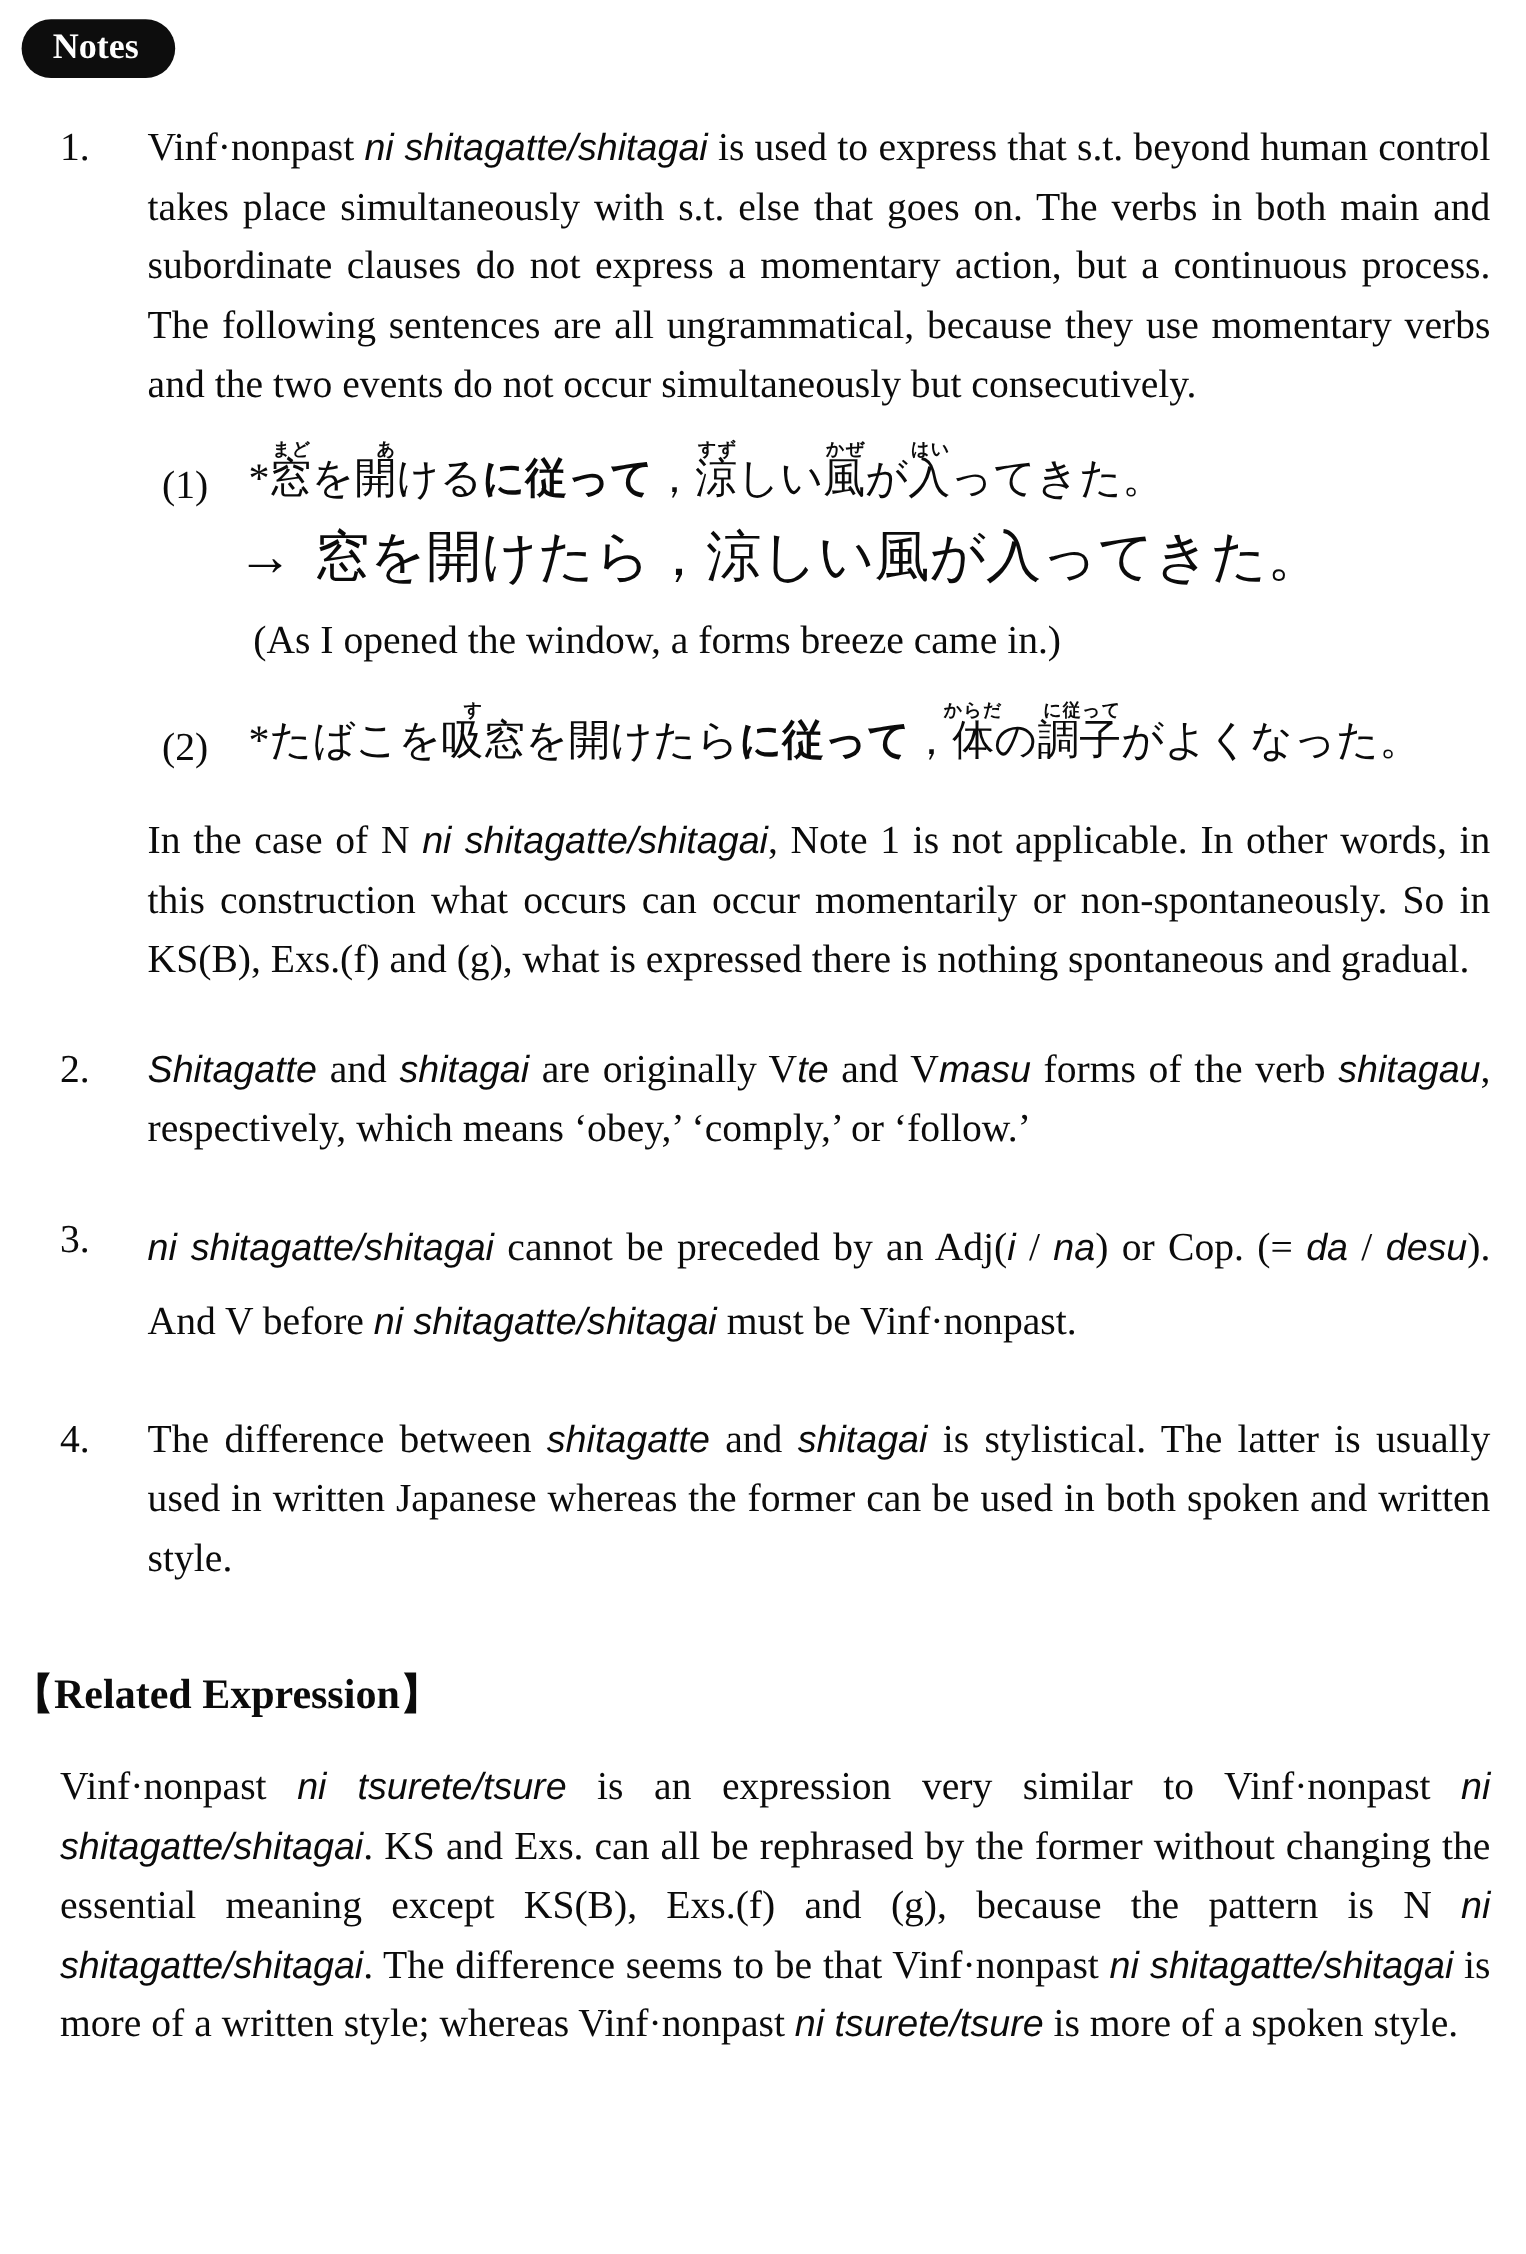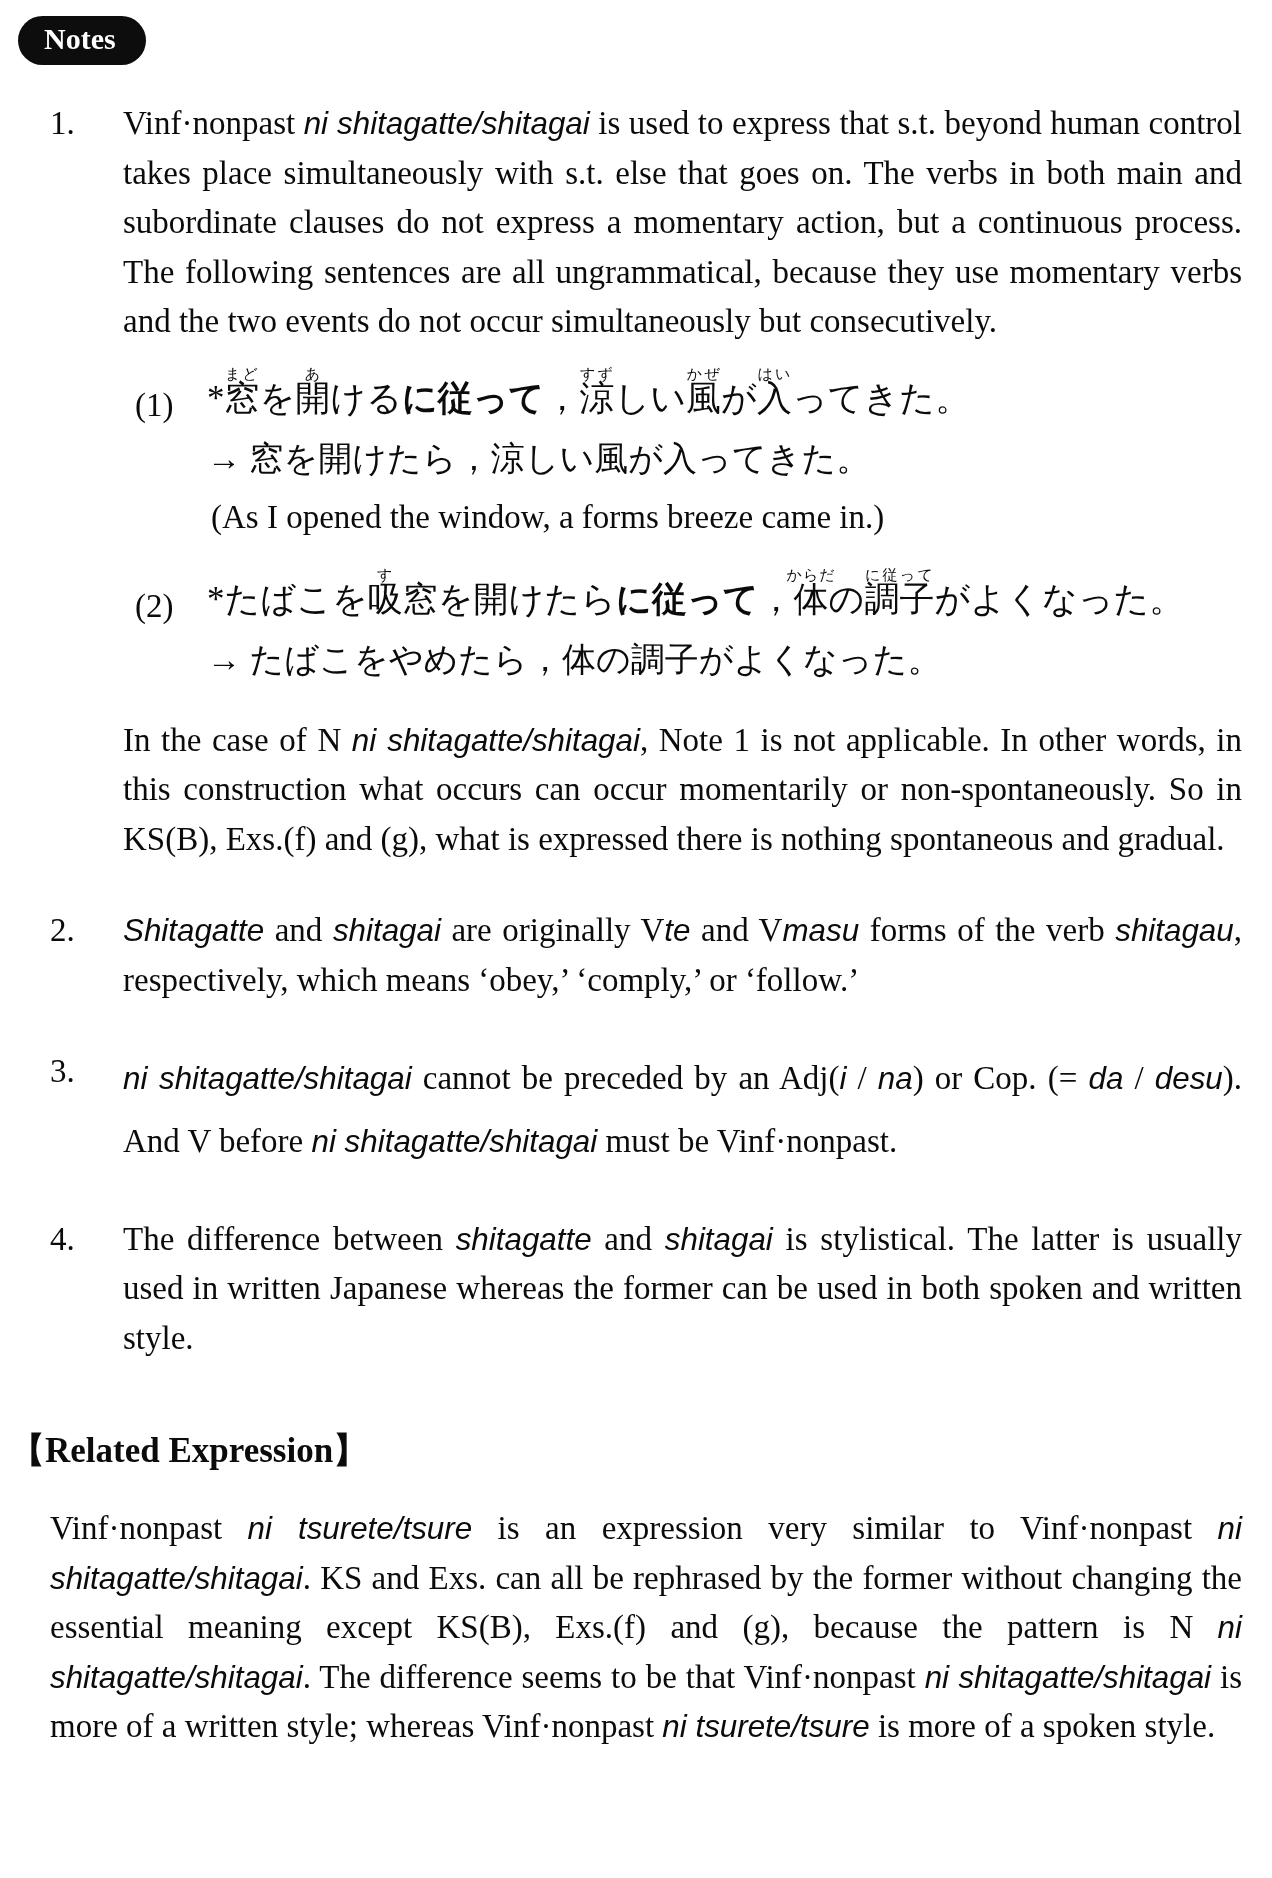--- a/index.html
+++ b/index.html
@@ -30,24 +30,24 @@
   .seg-n { }
   .seg-i { font-family:"Liberation Sans", sans-serif; font-style:italic; font-size:0.95em; }
 
   .examples { margin:20px 0 32px 0; }
   .example { display:flex; margin-bottom:28px; }
   .example:last-child { margin-bottom:0; }
   .ex-label { flex:0 0 72px; margin-left:12px; font-size:33px; padding-top:20px; }
   .ex-content { flex:1; min-width:0; }
 
   .jp-main { margin:0; font-size:35px; line-height:1.6; }
-  .jp-main ruby rt { font-size:15px; font-weight:400; letter-spacing:1px; }
+  .jp-main ruby rt { font-size:15px; font-weight:700; letter-spacing:1px;text-align:right; }
   .seg-jp { }
   .seg-jpb { font-weight:700;margin-top:27px; }
-  .jp-correction { margin:8px 0 0 0; font-size:34px; line-height:1.4; }
+  .jp-correction { margin:8px 0 0 0; font-size:46px; line-height:1.4;font-family:Liberation Mono, monospace; }
   .ex-translation { margin:12px 0 0 0; font-size:33px; line-height:1.4; padding-left:4px; }
 
   .related-header {
     font-size:35px; font-weight:700;
     margin:64px 0 30px -40px;
   }
   .related-para { margin-left:-8px; }
 </style>
 </head>
 <body>
@@ -70,21 +70,20 @@
             <p class="jp-main"><span class="seg-jp">*</span><ruby class="seg-jp">窓<rt>まど</rt></ruby><span class="seg-jp">を</span><ruby class="seg-jp">開<rt>あ</rt></ruby><span class="seg-jp">ける</span><span class="seg-jpb">に従って</span><span class="seg-jp">，</span><ruby class="seg-jp">涼<rt>すず</rt></ruby><span class="seg-jp">しい</span><ruby class="seg-jp">風<rt>かぜ</rt></ruby><span class="seg-jp">が</span><ruby class="seg-jp">入<rt>はい</rt></ruby><span class="seg-jp">ってきた。</span></p>
             <p class="jp-correction">→ 窓を開けたら，涼しい風が入ってきた。</p>
             <p class="ex-translation">(As I opened the window, a forms breeze came in.)</p>
           </div>
         </div>
 
         <div class="example">
           <div class="ex-label">(2)</div>
           <div class="ex-content">
             <p class="jp-main"><span class="seg-jp">*たばこを</span><ruby class="seg-jp">吸<rt>す</rt></ruby><span class="seg-jp">窓を開けたら</span><span class="seg-jpb">に従って</span><span class="seg-jp">，</span><ruby class="seg-jp">体<rt>からだ</rt></ruby><span class="seg-jp">の</span><ruby class="seg-jp">調子<rt>に従って</rt></ruby><span class="seg-jp">がよくなった。</span></p>
-            <p class="jp-correction">→ たばこをやめたら，体の調子がよくなった。</p>
           </div>
         </div>
 
       </div>
 
       <p class="body-text"><span class="seg-n">In the case of N </span><span class="seg-i">ni shitagatte/shitagai</span><span class="seg-n">, Note 1 is not applicable. In other words, in this construction what occurs can occur momentarily or non-spontaneously. So in KS(B), Exs.(f) and (g), what is expressed there is nothing spontaneous and gradual.</span></p>
     </div>
   </div>
 
   

